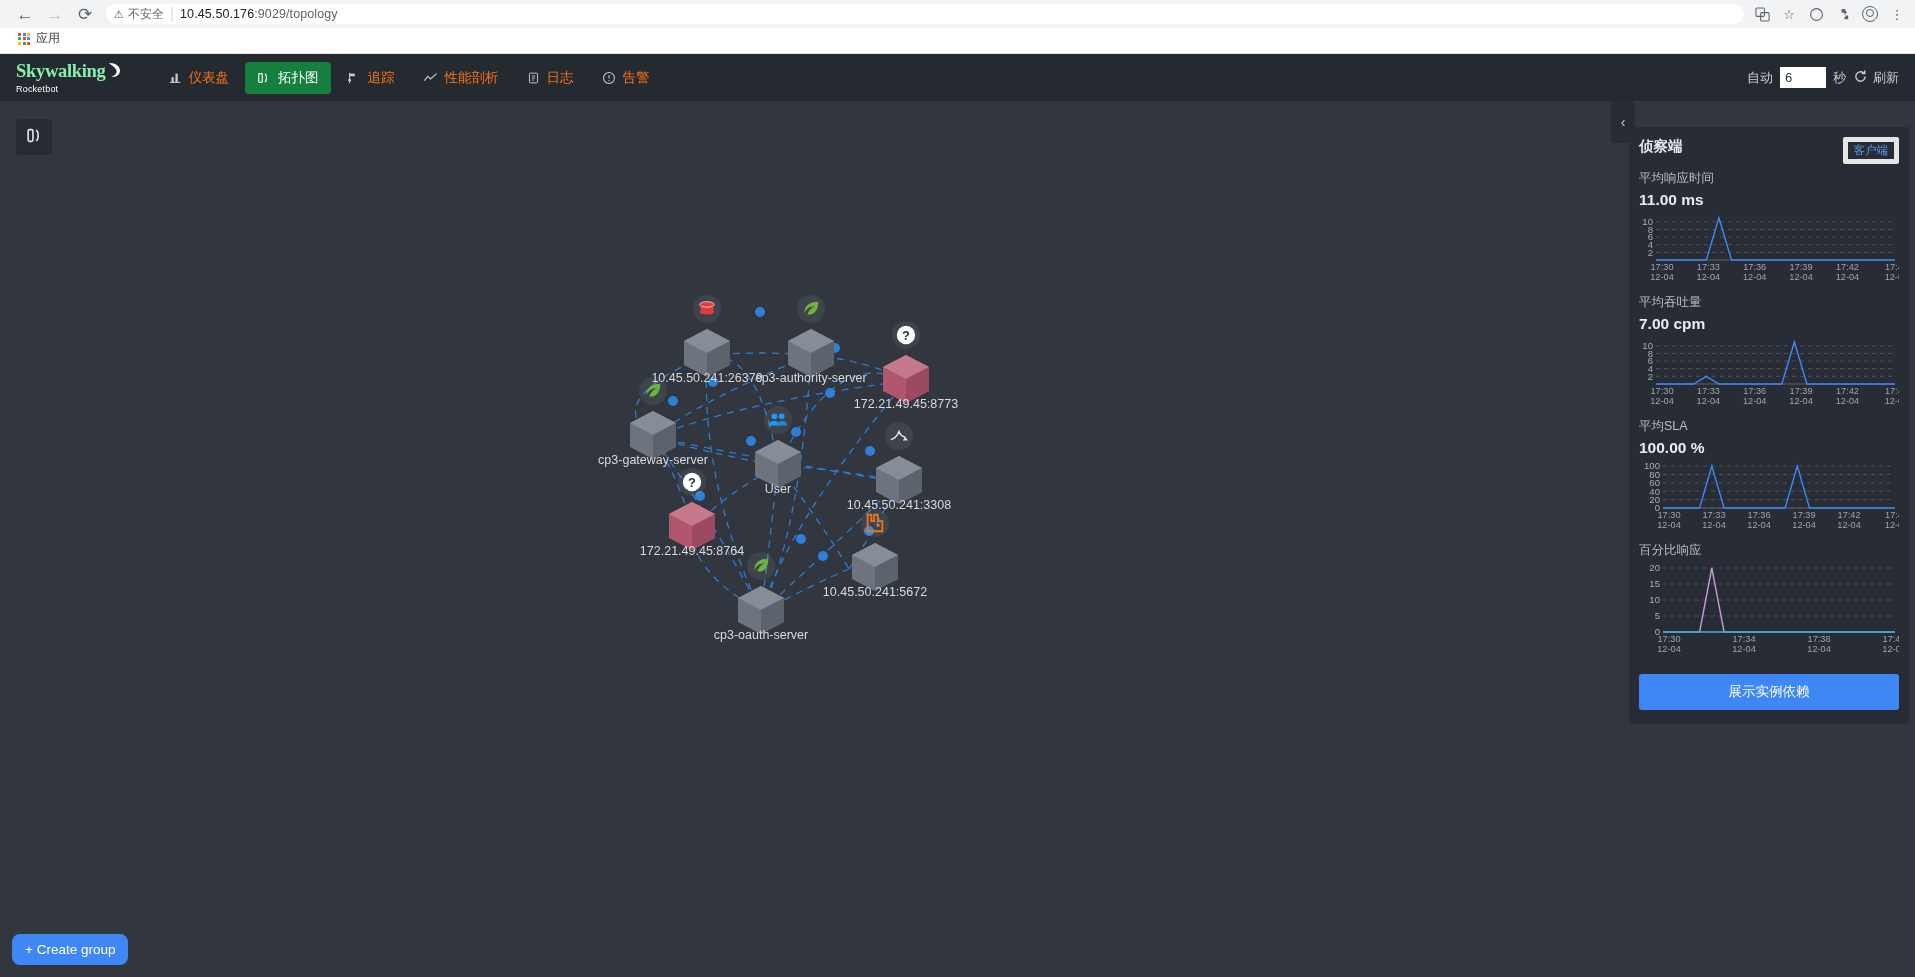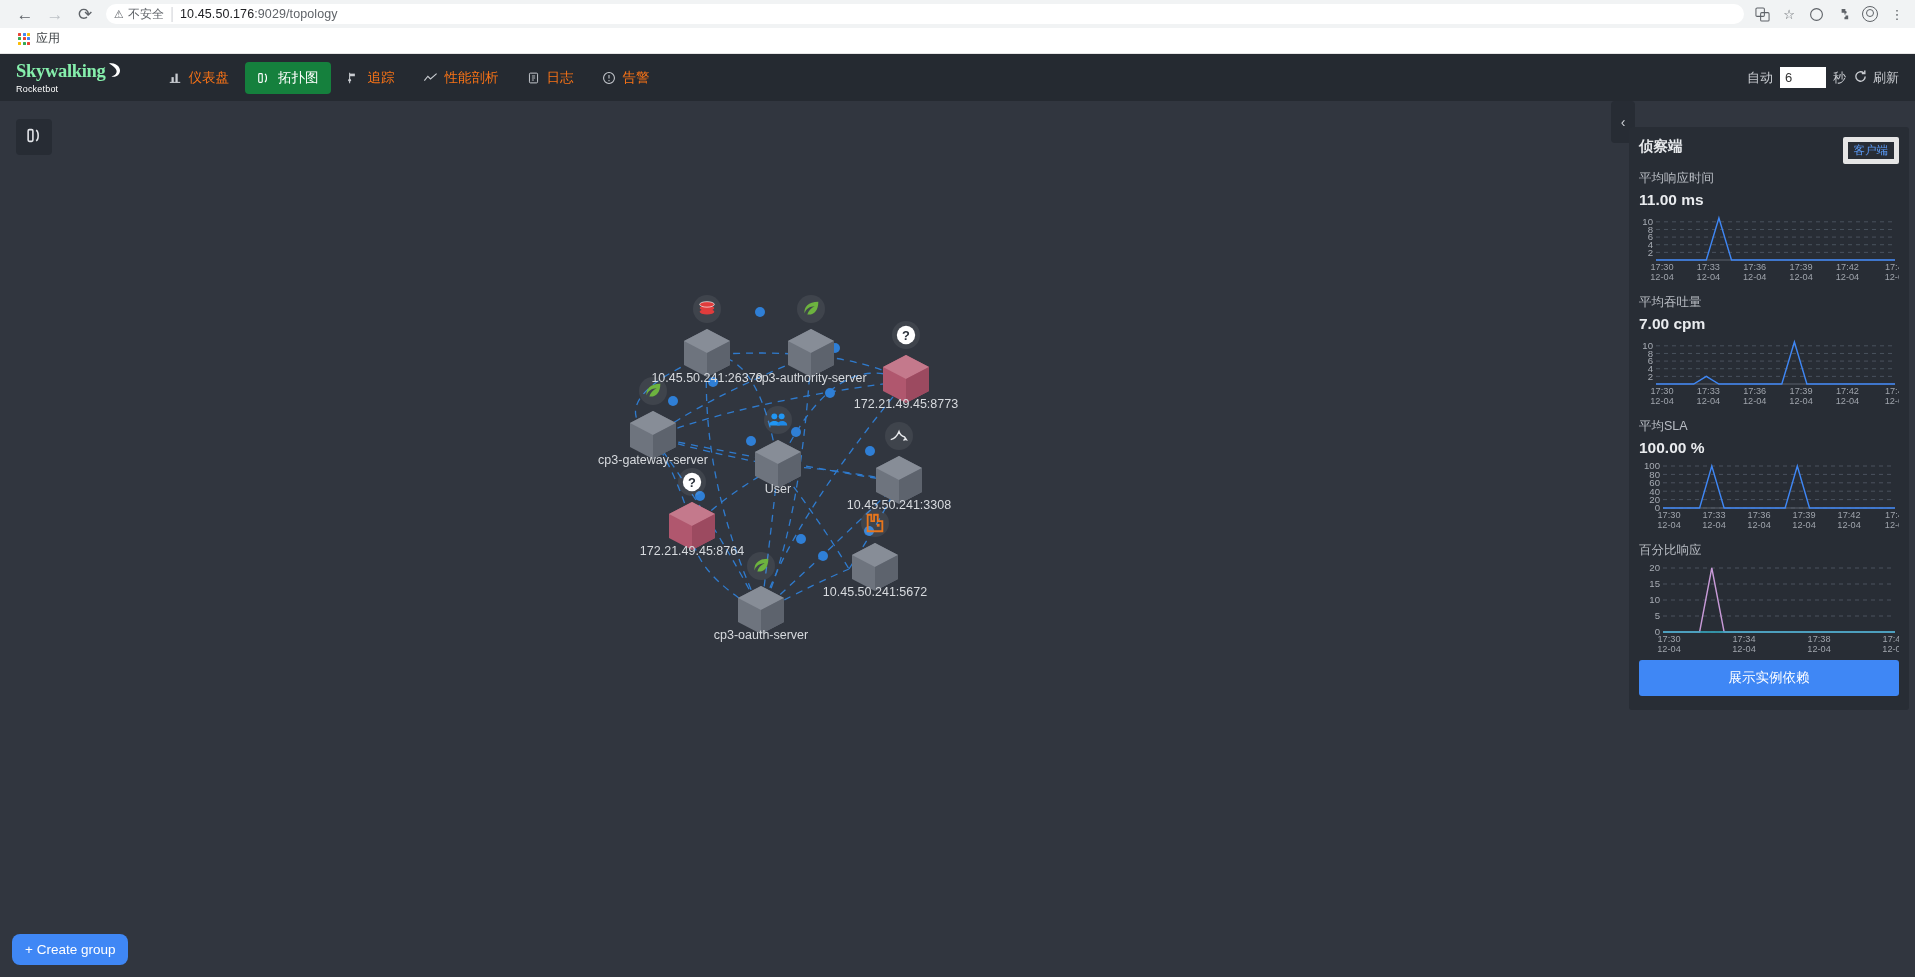--- a/index.html
+++ b/index.html
@@ -118,21 +118,21 @@
   .dp-title { color: #e7e9ec; font-size: 14.5px; font-weight: bold; }
   .dp-badge {
     margin-left: auto; border: 5px solid #e5e5e5; color: #5b9bf8;
     font-size: 11.5px; padding: 1px 6px; border-radius: 2px; cursor: pointer;
   }
   .metric { margin-top: 6px; }
   .metric-name { color: #b9bdc4; font-size: 12.5px; }
   .metric-value { color: #e9ebee; font-size: 15.5px; font-weight: bold; margin-top: 4px; }
   .chart-wrap { margin-top: 3px; }
   .dep-btn {
-    width: 100%; background: #3f87f5; color: #fff; border: none;
+    margin-top: 14px; width: 100%; background: #3f87f5; color: #fff; border: none;
     border-radius: 3px; padding: 9px 0; font-size: 13.5px; font-family: inherit; cursor: pointer;
   }
   .ax-label { fill: #9fa4ac; font-size: 9.2px; font-family: "Liberation Sans", sans-serif; }
   .ax-tick  { fill: #a7acb4; font-size: 9.6px; font-family: "Liberation Sans", sans-serif; }
 </style>
 </head>
 <body>
 
 <div class="browser-bar">
   <div class="nav-btn">←</div>

